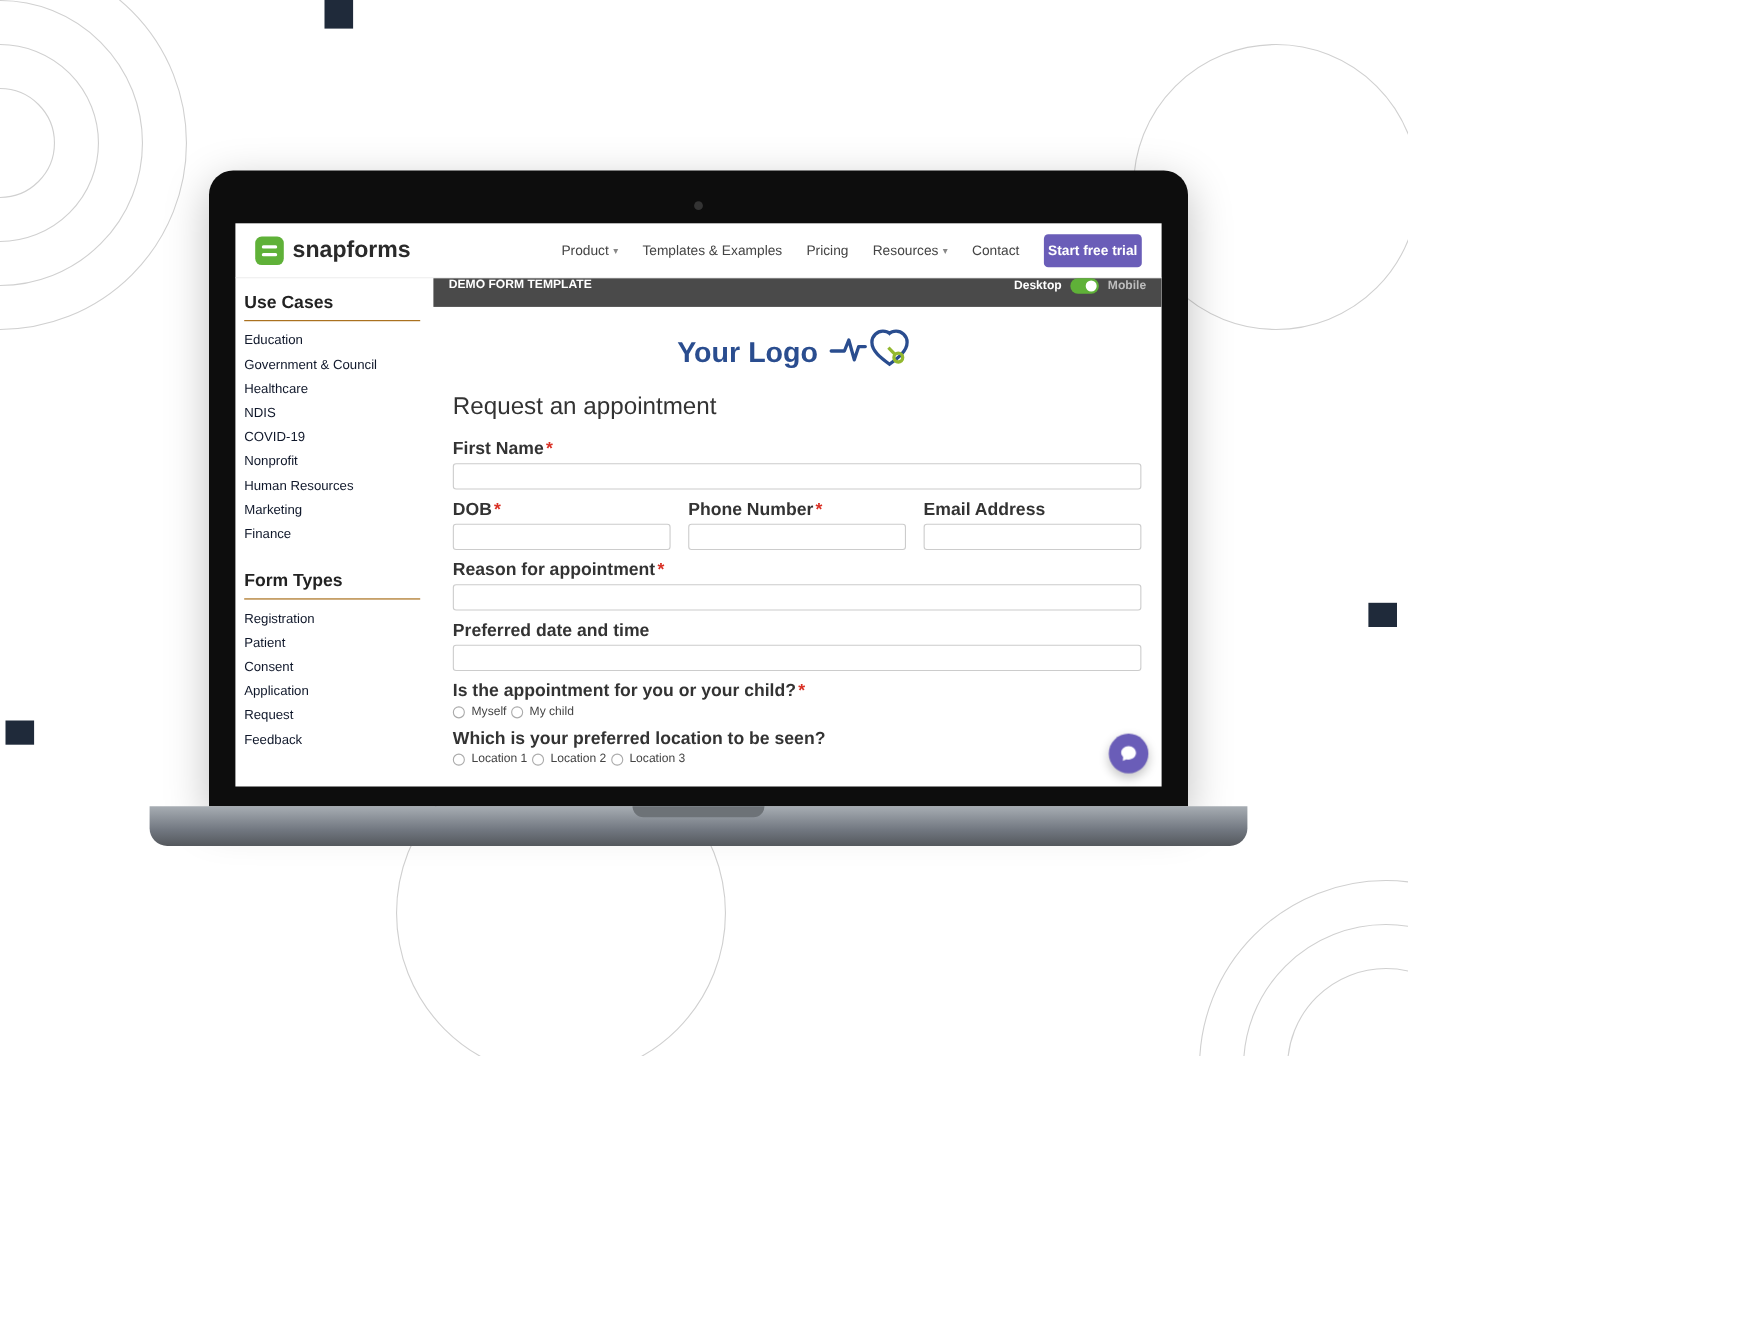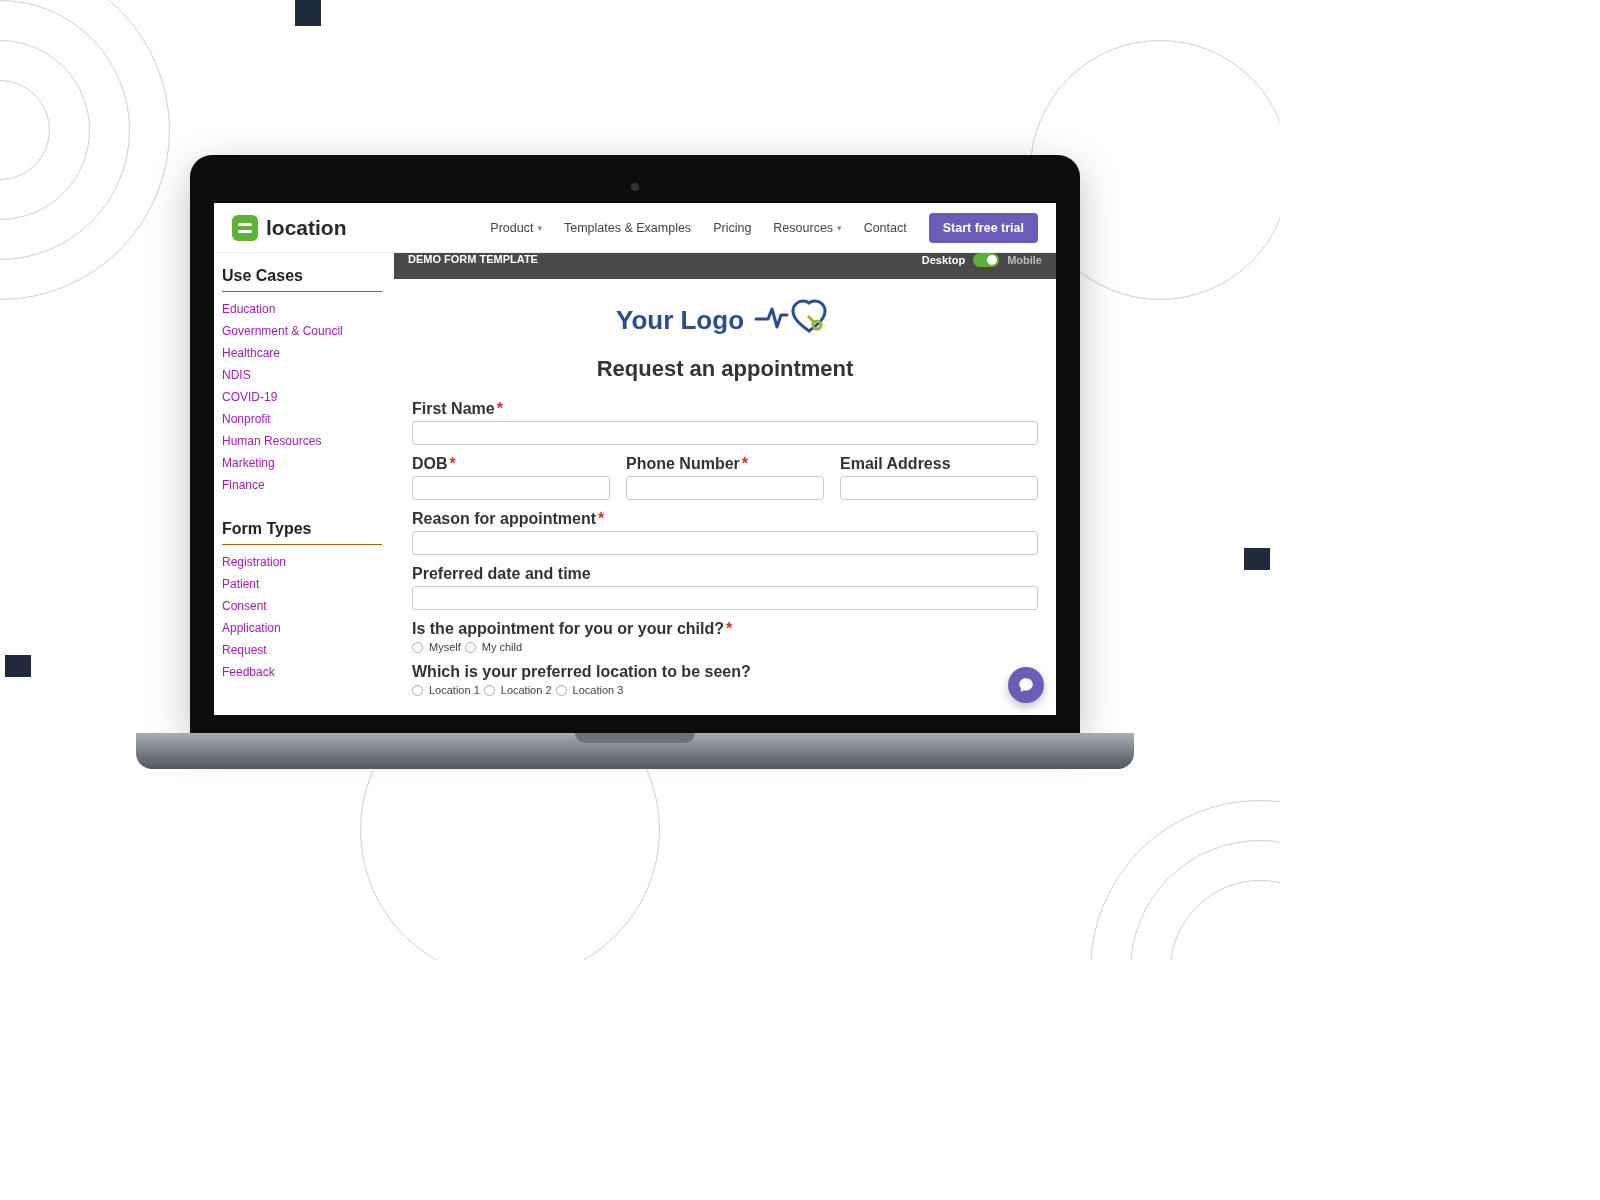--- a/index.html
+++ b/index.html
@@ -55,46 +55,46 @@
     border-bottom:1px solid #eee;
   }
   .brand{display:flex;align-items:center;gap:8px;font-weight:800;color:#2a2a2a;font-size:21px;}
   .brand-icon{width:26px;height:26px;background:#5fb138;border-radius:6px;position:relative;}
   .brand-icon::before,.brand-icon::after{content:"";position:absolute;left:6px;right:6px;height:3px;background:#fff;border-radius:2px;}
   .brand-icon::before{top:8px;} .brand-icon::after{top:15px;}
   .nav-links{margin-left:auto;display:flex;align-items:center;gap:22px;font-size:12.5px;color:#444;}
   .nav-link{display:flex;align-items:center;gap:4px;cursor:pointer;}
   .chev{font-size:9px;color:#888;}
   .cta{
-    background:#6a5db8;color:#fff;border:none;padding:8px 14px;border-radius:4px;
+    background:#6a5db8;color:#fff;border:none;padding:8px 4px;border-radius:4px;
     font-size:12.5px;font-weight:600;cursor:pointer;
   }
 
   
   .page{display:flex;height:calc(100% - 50px);}
   .sidebar{width:180px;padding:14px 12px 0 8px;}
   .sb-h{font-weight:800;color:#222;font-size:16px;border-bottom:1px solid #a16207;padding-bottom:6px;margin-bottom:10px;}
-  .sb-list{list-style:none;display:flex;flex-direction:column;gap:8px;font-size:12px;color:#a21caf;margin-bottom:28px;}
+  .sb-list{list-style:none;display:flex;flex-direction:column;gap:8px;font-size:12px;color:#0f172a;margin-bottom:28px;}
   .sb-list li{cursor:pointer;}
   .main{flex:1;position:relative;}
   .form-head{
     background:#4a4a4a;color:#fff;display:flex;align-items:flex-start;
     height:26px;padding:0 14px;font-size:11px;font-weight:700;
   }
   .form-head .spacer{flex:1;}
   .toggle{display:flex;align-items:center;gap:8px;font-size:11px;font-weight:600;}
   .switch{width:26px;height:14px;background:#5fb138;border-radius:8px;position:relative;}
   .switch::after{content:"";position:absolute;right:2px;top:2px;width:10px;height:10px;background:#fff;border-radius:50%;}
   .muted{color:#bdbdbd;}
 
   .form-body{padding:14px 18px;overflow:auto;height:calc(100% - 26px);}
   .logo-row{text-align:center;margin:4px 0 8px;}
   .logo-text{font-size:26px;font-weight:800;color:#2a4d8f;display:inline-flex;align-items:center;gap:10px;}
   .heart{display:inline-block;}
-  .form-title{text-align:center;font-size:22px;font-weight:700;color:#333;margin:12px 0 18px;}
+  .form-title{text-align:left;font-size:22px;font-weight:400;color:#333;margin:12px 0 18px;}
   .row{display:flex;gap:16px;margin-bottom:10px;}
   .col{flex:1;}
   label{font-size:16px;font-weight:700;color:#333;display:block;margin-bottom:3px;}
   .req{color:#d93025;font-weight:700;margin-left:2px;}
   input[type=text]{
     width:100%;height:24px;border:1px solid #ccc;border-radius:3px;background:#fff;font-size:12px;padding:0 6px;
   }
   .radio-group{display:flex;flex-direction:row;gap:4px;margin-top:3px;}
   .radio{display:flex;align-items:center;gap:6px;font-size:11px;color:#444;}
   .rbox{width:11px;height:11px;border:1px solid #aaa;border-radius:50%;}
@@ -122,21 +122,21 @@
 <div class="deco-square sq3"></div>
 
 <div class="laptop">
   <div class="screen-bezel">
     <div class="camera"></div>
     <div class="screen">
 
       <div class="topnav">
         <div class="brand">
           <span class="brand-icon"></span>
-          <span>location</span>
+          <span>snapforms</span>
         </div>
         <div class="nav-links">
           <div class="nav-link">
             <span>Product</span>
             <span class="chev">▾</span>
           </div>
           <div class="nav-link">
             <span>Templates &amp; Examples</span>
           </div>
           <div class="nav-link">

